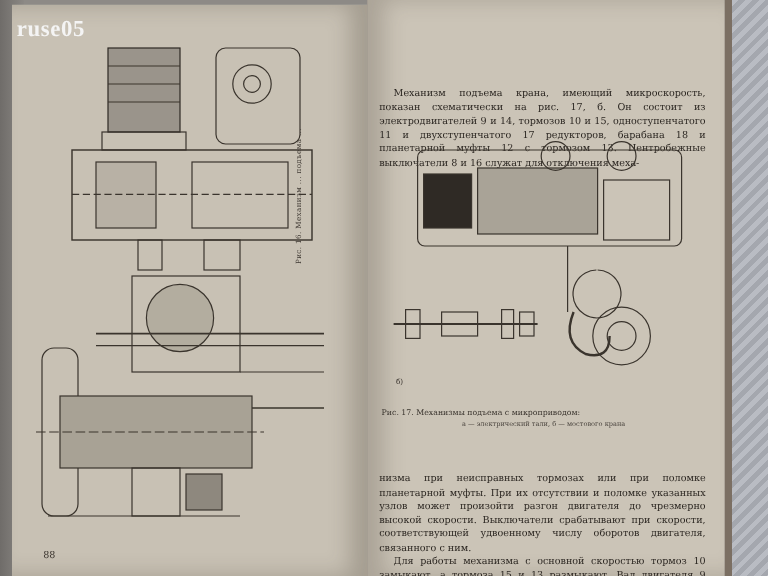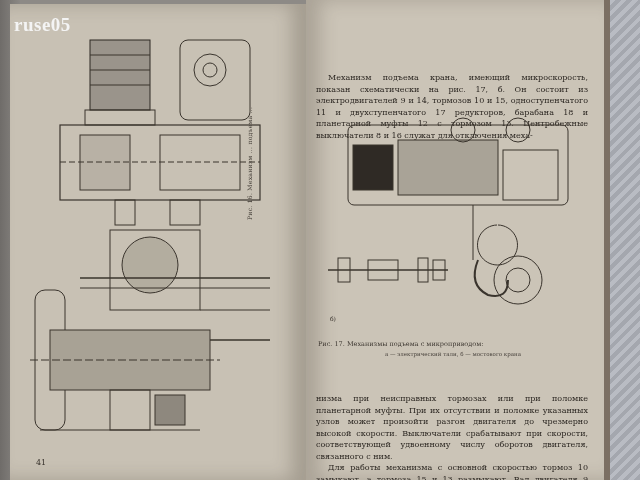--- a/index.html
+++ b/index.html
@@ -62,21 +62,21 @@
 
   <rect x="15" y="280" width="30" height="140" rx="10"></rect>
   <rect x="30" y="320" width="160" height="60" fill="#a8a295"></rect>
   <line x1="10" y1="350" x2="200" y2="350" stroke-dasharray="8 3"></line>
   <rect x="90" y="380" width="40" height="40"></rect>
   <rect x="135" y="385" width="30" height="30" fill="#8e887e"></rect>
   <line x1="20" y1="420" x2="180" y2="420"></line>
 </svg>
 
 <div class="rot-caption">Рис. 16. Механизм ... подъема ...</div>
-<div class="page-num">41</div>
+<div class="page-num">88</div>
 
 <div class="text-block para1">Механизм подъема крана, имеющий микроскорость, показан схематически на рис. 17, б. Он состоит из электродвигателей 9 и 14, тормозов 10 и 15, одноступенчатого 11 и двухступенчатого 17 редукторов, барабана 18 и планетарной муфты 12 с тормозом 13. Центробежные выключатели 8 и 16 служат для отключения меха-</div>
 
 <svg class="fig-right" viewBox="0 0 270 210" fill="none" stroke="#3a342d" stroke-width="1">
   <rect x="30" y="15" width="220" height="80" rx="6"></rect>
   <rect x="35" y="35" width="40" height="45" fill="#2f2a25"></rect>
   <rect x="80" y="30" width="100" height="55" fill="#a9a397"></rect>
   <circle cx="145" cy="20" r="12"></circle>
     <circle cx="200" cy="20" r="12"></circle>
   <rect x="185" y="40" width="55" height="50"></rect>

